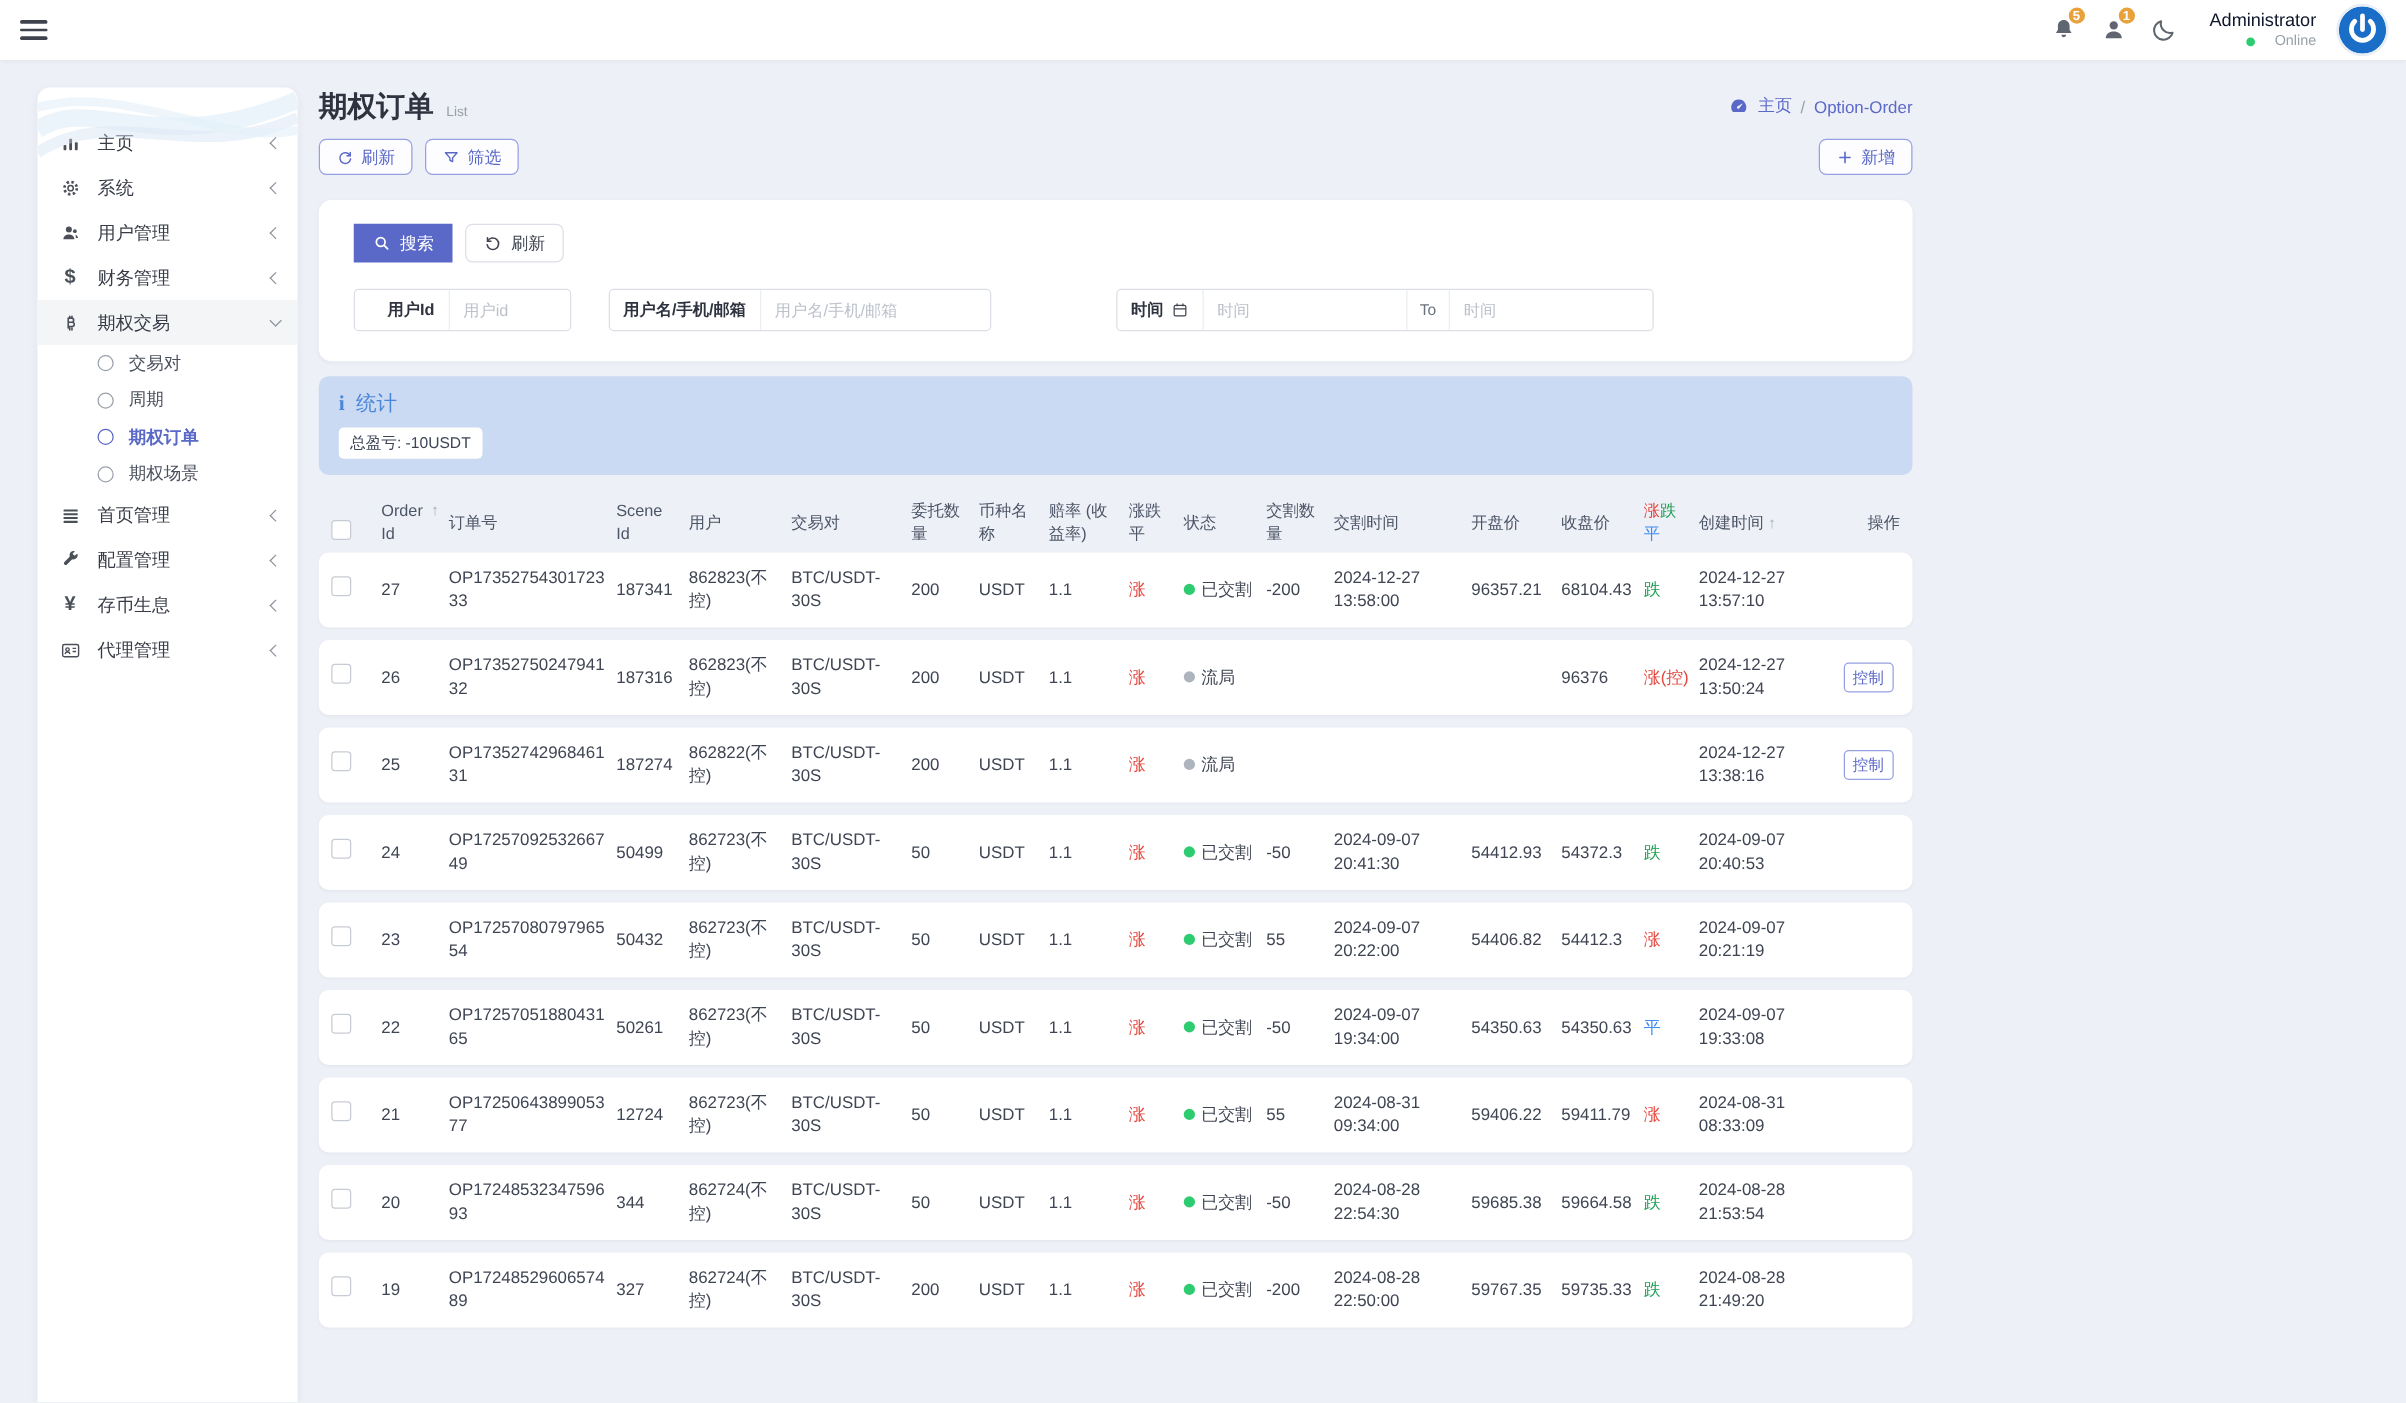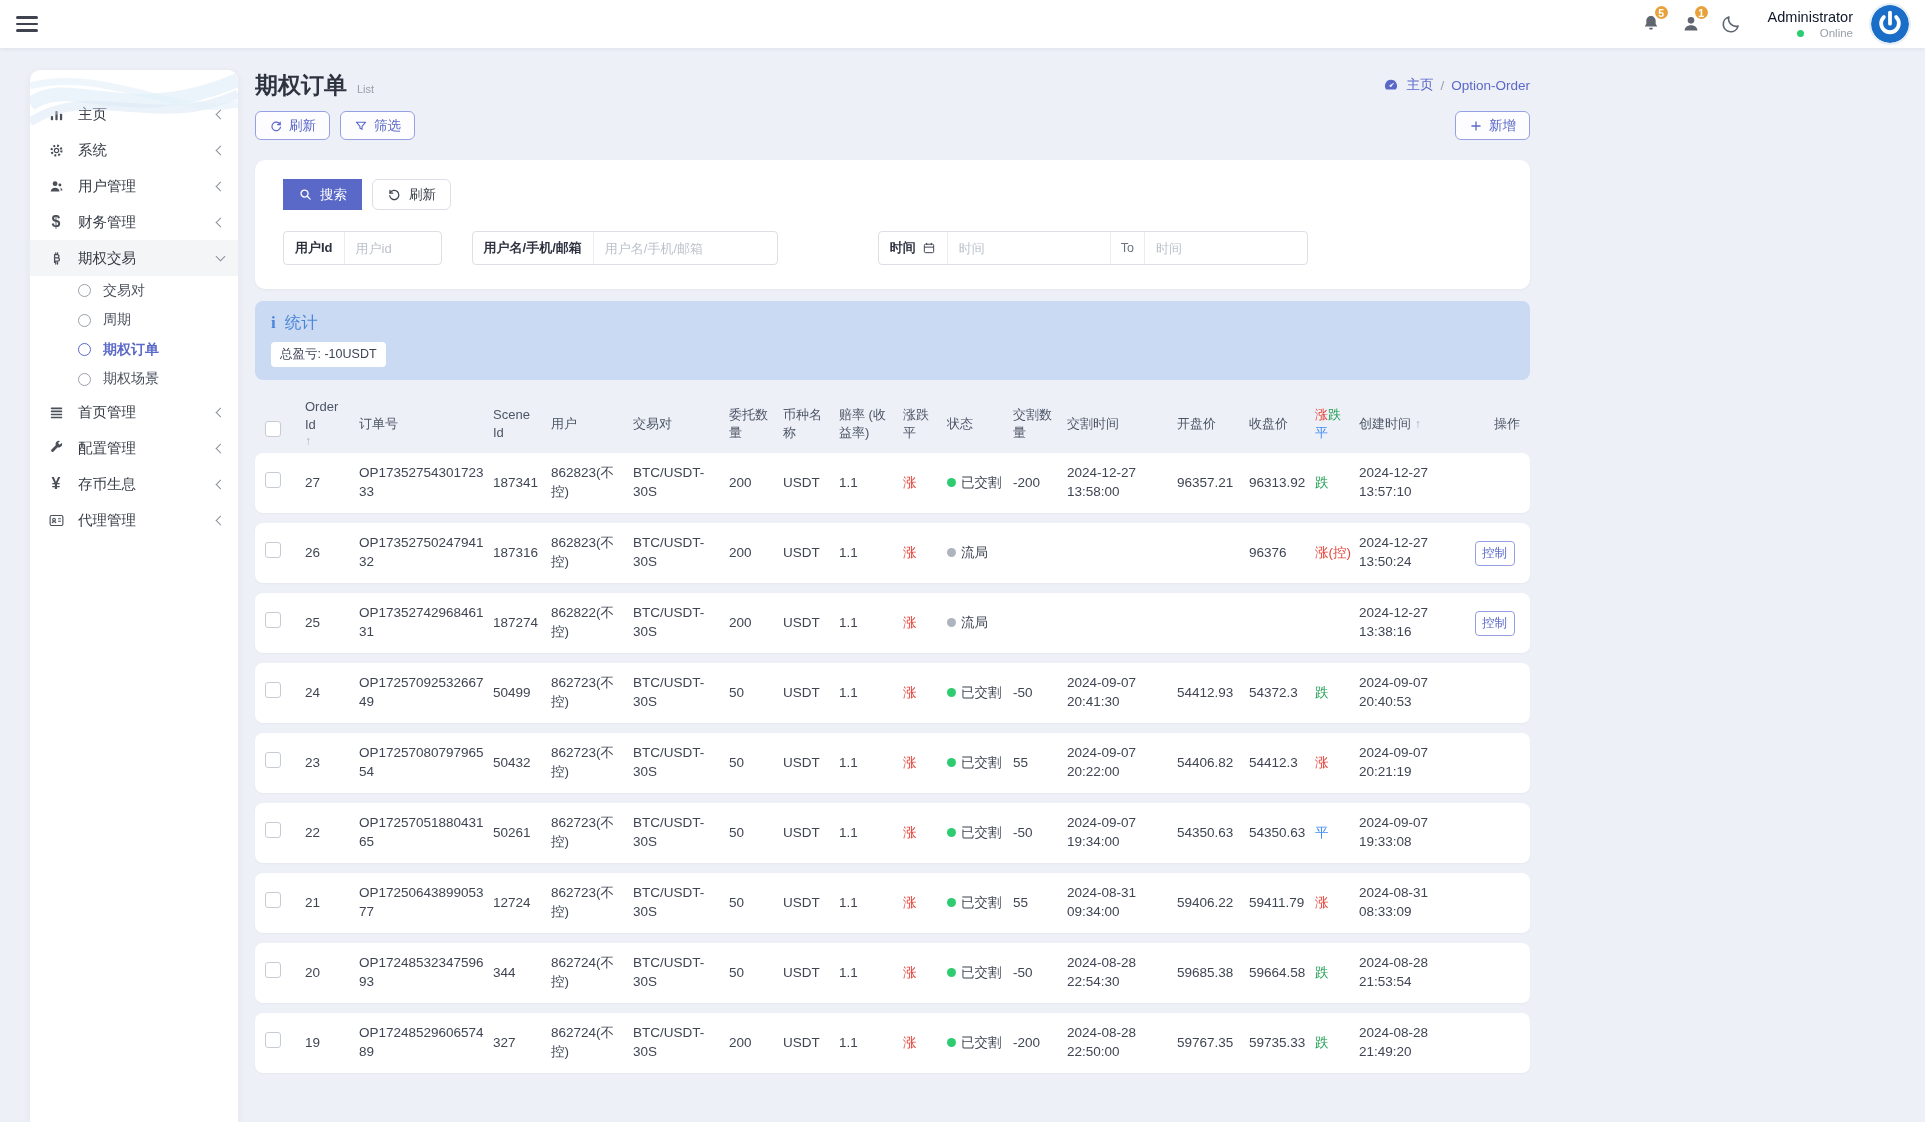--- a/index.html
+++ b/index.html
@@ -107,37 +107,37 @@
     display:flex; align-items:center; gap:6px; padding:0 11px;
     font-weight:bold; font-size:13px; color:#2f3340; border-right:1px solid #ebedf2; white-space:nowrap;
   }
   .fgroup input {
     border:none; outline:none; font-size:13px; color:#333; padding:0 11px;
     font-family:inherit; background:transparent;
   }
   .fgroup input::placeholder { color:#bcc1cb; }
   .fg-to { display:flex; align-items:center; padding:0 10px; font-size:12.5px; color:#6b7280; border-left:1px solid #ebedf2; border-right:1px solid #ebedf2; }
   .cal-ic { width:14px; height:14px; color:#3e434d; }
-  .g1 { margin-right:30px; } .g2 { margin-right:100px; }
+  .g1 { margin-right:30px;padding-left:15px; } .g2 { margin-right:100px; }
 
   .stats-panel { background:var(--stats-bg,#cbdaf3); border-radius:8px; padding:11px 16px 13px; margin-bottom:14px; }
   .stats-title { display:flex; align-items:center; gap:9px; color:var(--stats-title,#4a86d8); font-size:16.5px; }
   .info-i { font-family:"Liberation Serif","DejaVu Serif",serif; font-weight:bold; font-size:17px; }
   .stats-badge { display:inline-block; background:#fff; border-radius:4px; padding:4px 9px; font-size:12.5px; color:#3c4456; margin-top:8px; }
 
   
   .grid {
     display:grid;
     grid-template-columns:40px 54px 134px 58px 82px 96px 54px 56px 64px 44px 66px 54px 110px 72px 66px 44px 110px minmax(0,1fr);
     align-items:center; padding:0 10px;
   }
   .thead { min-height:48px; color:#4c5566; font-size:13px; padding-top:4px; padding-bottom:4px; }
   .th { padding-right:8px; line-height:1.35; }
   .sort-arrow { color:#aab1bd; font-size:12px; }
-  .th-stack { display:flex; flex-direction:column; }
+  .th-stack { display:flex; flex-direction:row; }
   .hdr-up { color:var(--red,#e5463c); } .hdr-down { color:var(--green,#1d9e51); } .hdr-flat { color:var(--flat-blue,#3f8cf5); }
   .trow { background:#fff; border-radius:8px; min-height:60px; margin-bottom:10px; box-shadow:0 1px 2px rgba(40,50,80,.04); font-size:13.5px; color:#3f4553; }
   .td { padding-right:8px; line-height:1.4; word-wrap:break-word; }
   .c-user { word-break:break-all; }
   .cb { width:16px; height:16px; border:1.5px solid #c7ccd4; border-radius:3px; background:#fff; display:inline-block; cursor:pointer; }
   .dot { width:9px; height:9px; border-radius:50%; display:inline-block; margin-right:5px; }
   .dot.success { background:var(--online-green,#2ecc71); }
   .dot.muted { background:var(--muted-dot,#aeb4bd); }
   .dir-up, .res-up { color:var(--red,#e5463c); }
   .res-down { color:var(--green,#1d9e51); }
@@ -459,21 +459,21 @@
           <div class="td c-user">862823(不控)</div>
           <div class="td">BTC/USDT-30S</div>
           <div class="td">200</div>
           <div class="td">USDT</div>
           <div class="td">1.1</div>
           <div class="td dir-up">涨</div>
           <div class="td"><span class="dot success"></span>已交割</div>
           <div class="td">-200</div>
           <div class="td">2024-12-27 13:58:00</div>
           <div class="td">96357.21</div>
-          <div class="td">96313.92</div>
+          <div class="td">68104.43</div>
           <div class="td res-down">跌</div>
           <div class="td">2024-12-27 13:57:10</div>
           <div class="td c-action"></div>
         </div>
         <div class="grid trow">
           <div class="td"><span class="cb"></span></div>
           <div class="td">26</div>
           <div class="td">OP1735275024794132</div>
           <div class="td">187316</div>
           <div class="td c-user">862823(不控)</div>

